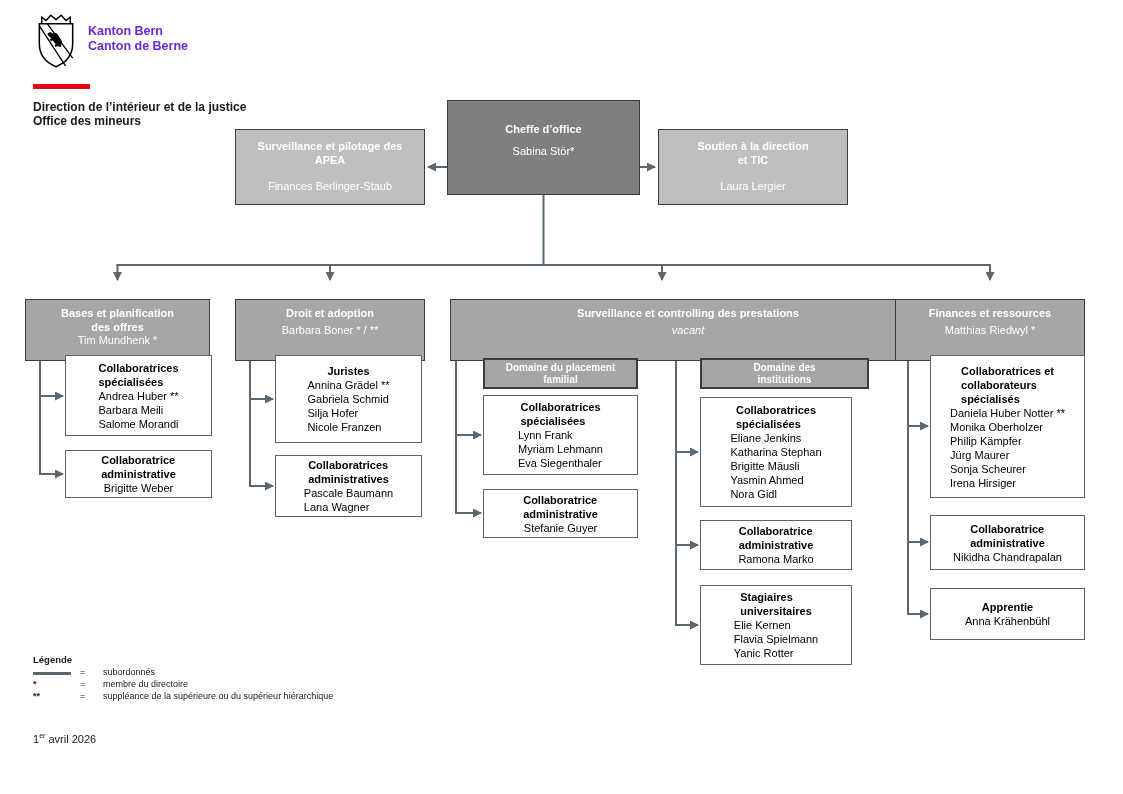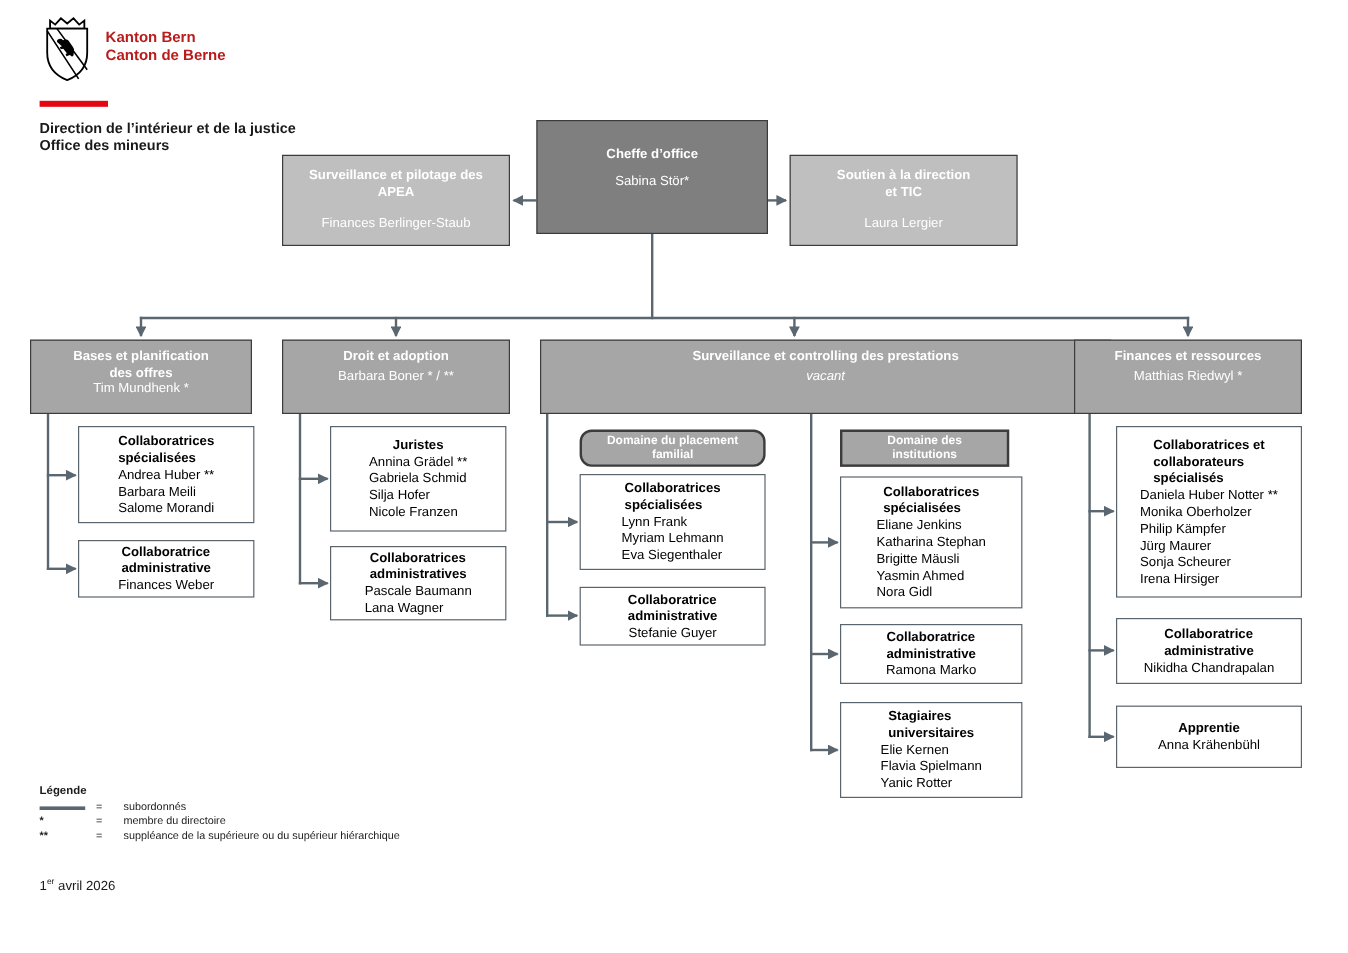--- a/index.html
+++ b/index.html
@@ -12,45 +12,45 @@
     --box_border:#5a646d;
     --ink:#1a1a1a;
   }
   *{margin:0;padding:0;box-sizing:border-box;}
   html,body{background:#fff;}
   body{font-family:"Liberation Sans","DejaVu Sans",sans-serif;color:var(--ink);}
   .page{position:relative;width:1123px;height:794px;background:#fff;overflow:hidden;}
 
   
   .crest{position:absolute;left:36px;top:13px;width:40px;height:56px;}
-  .wordmark{position:absolute;left:88px;top:24px;font-size:12.5px;font-weight:bold;line-height:15px;color:#b91c1c;}
+  .wordmark{position:absolute;left:88px;top:24px;font-size:12.5px;font-weight:bold;line-height:15px;color:#6d28d9;}
   .redbar{position:absolute;left:33px;top:84px;width:57px;height:5px;background:var(--red);}
   .doc-title{position:absolute;left:33px;top:100px;font-size:12px;font-weight:bold;line-height:14px;}
 
   
   .gbox{position:absolute;display:flex;flex-direction:column;justify-content:space-between;
         align-items:center;text-align:center;color:#fff;border:1px solid var(--border_dark);}
   .gbox .box-title{font-weight:bold;font-size:11px;line-height:13.5px;white-space:pre-line;}
   .gbox .box-name{font-size:11px;line-height:13px;}
   .head-box{left:447px;top:100px;width:193px;height:95px;background:var(--dark);padding:22px 8px 36px;}
   .staff-left{left:235px;top:129px;width:190px;height:76px;background:var(--light);padding:10px 8px 11px;}
   .staff-right{left:658px;top:129px;width:190px;height:76px;background:var(--light);padding:10px 8px 11px;}
-  .dept{background:var(--medium);top:283px;height:62px;padding:7px 8px 23px;}
+  .dept{background:var(--medium);top:299px;height:62px;padding:7px 8px 23px;}
   .dept-1{left:25px;width:185px;}
   .dept-2{left:235px;width:190px;}
   .dept-3{left:450px;width:476px;}
   .dept-4{left:895px;width:190px;}
   .italic{font-style:italic;}
 
   
   .domain-hd{position:absolute;top:358px;height:31px;background:var(--medium);border:2px solid var(--border_dark);
              display:flex;align-items:center;justify-content:center;text-align:center;color:#fff;
              font-size:10px;font-weight:bold;line-height:12px;white-space:pre-line;}
-  .domain-a{left:483px;width:155px;border-radius:10px;}
-  .domain-b{left:700px;width:141px;}
+  .domain-a{left:483px;width:155px;}
+  .domain-b{left:700px;width:169px;}
 
   
   .tbox{position:absolute;background:#fff;border:1px solid var(--box_border);display:flex;flex-direction:column;
         justify-content:center;align-items:center;color:#000;padding:4px 4px;}
   .tbox .role{font-size:11px;font-weight:bold;line-height:14px;white-space:pre-line;}
   .tbox .names{font-size:11px;line-height:14px;white-space:pre-line;}
 
   
   .wires{position:absolute;left:0;top:0;width:1123px;height:794px;pointer-events:none;}
   .wires line{stroke:var(--connector);stroke-width:2;}
@@ -176,21 +176,21 @@
   <div class="tbox" style="left:65px;top:355px;width:147px;height:81px;">
     <div class="role">Collaboratrices
 spécialisées</div>
     <div class="names">Andrea Huber **
 Barbara Meili
 Salome Morandi</div>
   </div>
   <div class="tbox" style="left:65px;top:450px;width:147px;height:48px;">
     <div class="role">Collaboratrice
 administrative</div>
-    <div class="names">Finances Weber</div>
+    <div class="names">Brigitte Weber</div>
   </div>
 
   <div class="tbox" style="left:275px;top:355px;width:147px;height:88px;">
     <div class="role">Juristes</div>
     <div class="names">Annina Grädel **
 Gabriela Schmid
 Silja Hofer
 Nicole Franzen</div>
   </div>
   <div class="tbox" style="left:275px;top:455px;width:147px;height:62px;">

